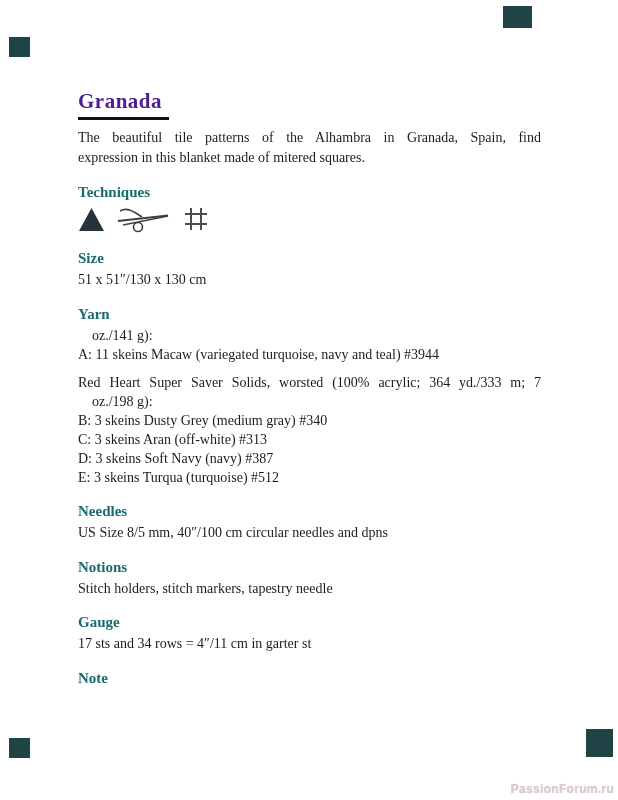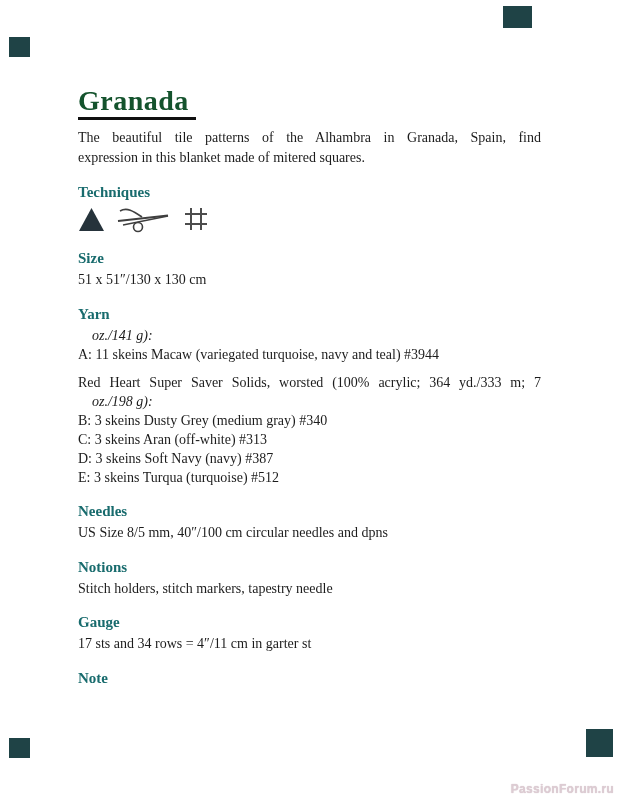--- a/index.html
+++ b/index.html
@@ -3,41 +3,41 @@
 <meta charset="utf-8">
 <style>
   html,body { margin:0; padding:0; background:#ffffff; }
   .page {
     position:relative; width:618px; height:800px; background:#ffffff;
     font-family:"Liberation Serif", serif; color:#1c1c1c; overflow:hidden;
   }
   .content { position:absolute; left:78px; top:86px; width:463px; }
 
   .title {
-    display:inline-block; font-size:28px; font-weight:bold; color:#14532d;
+    display:inline-block; font-size:21px; font-weight:bold; color:#4c1d95;
     letter-spacing:0.5px; line-height:30px;
     border-bottom:3px solid #101010; padding:0 7px 1px 0;
   }
 
   .body-text { font-size:14px; line-height:20px; color:#1c1c1c; }
   .jline { text-align:justify; text-align-last:justify; }
 
   .intro { margin-top:8px; }
 
   .sec-heading {
     font-size:15px; font-weight:bold; color:#186b6d; line-height:17px;
     margin-top:16px;
   }
   .sec-body { margin-top:3px; }
 
   .icons-row { margin-top:4px; height:28px; display:flex; align-items:center; gap:11px; }
   .icons-row .icon { display:inline-flex; align-items:center; }
 
   .yarn-line { font-size:14px; line-height:19px; }
-  .wrap-indent { padding-left:14px;font-style:italic; }
+  .wrap-indent { padding-left:14px; }
   .para-gap { height:9px; }
 
   .corner-mark { position:absolute; background:#1f4346; }
   .corner-tl { left:9px;  top:37px;  width:21px; height:20px; }
   .corner-tr { left:503px; top:6px;  width:29px; height:22px; }
   .corner-bl { left:9px;  top:738px; width:21px; height:20px; }
   .corner-br { left:586px; top:729px; width:27px; height:28px; }
 
   .watermark {
     position:absolute; right:4px; bottom:4px;

